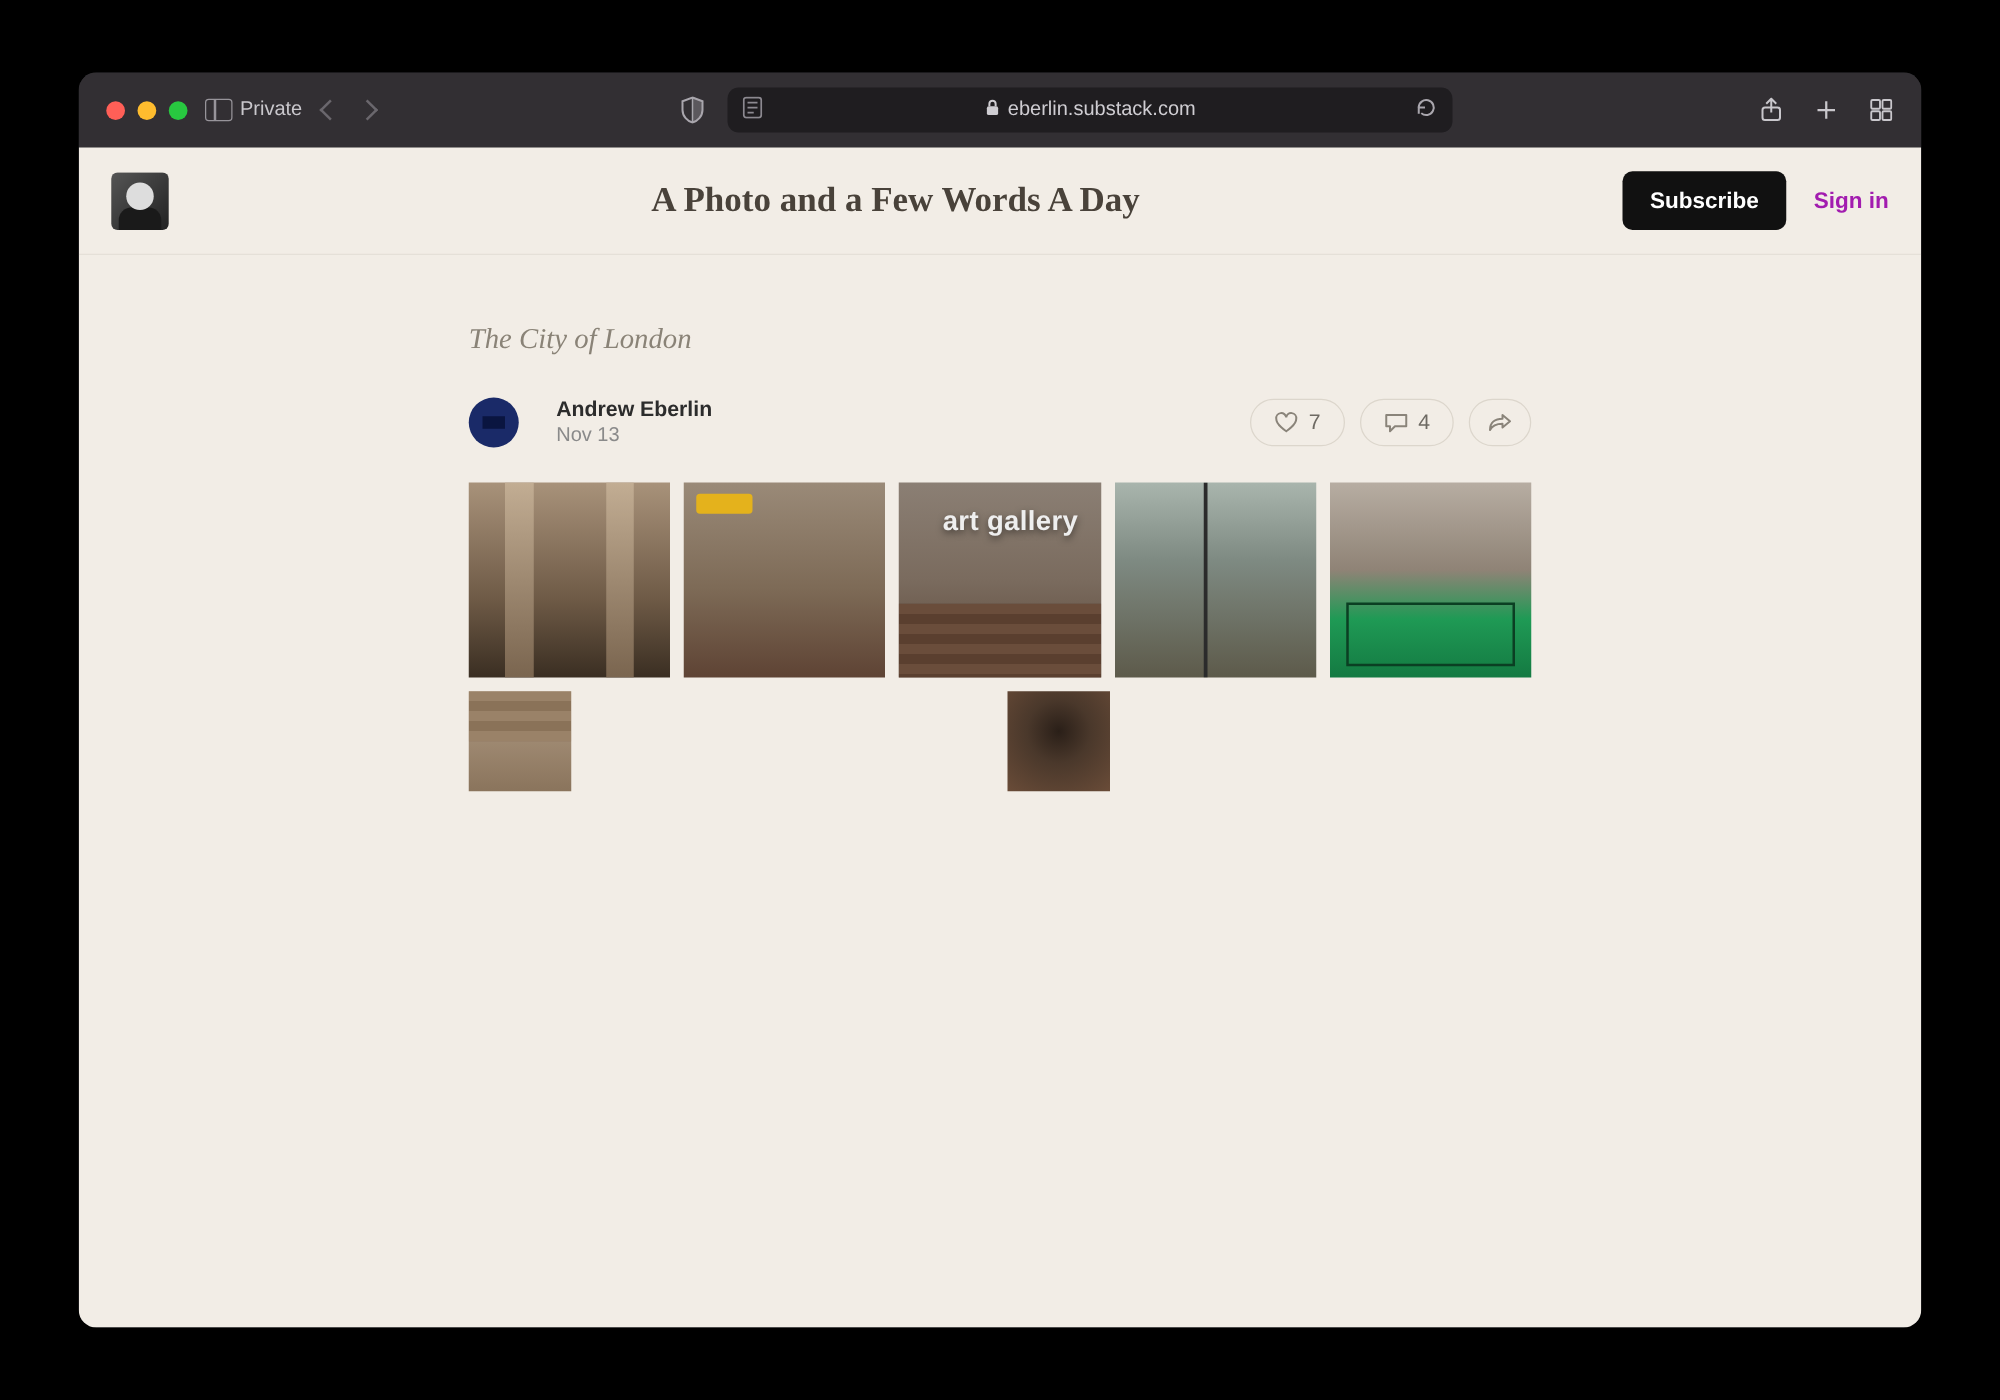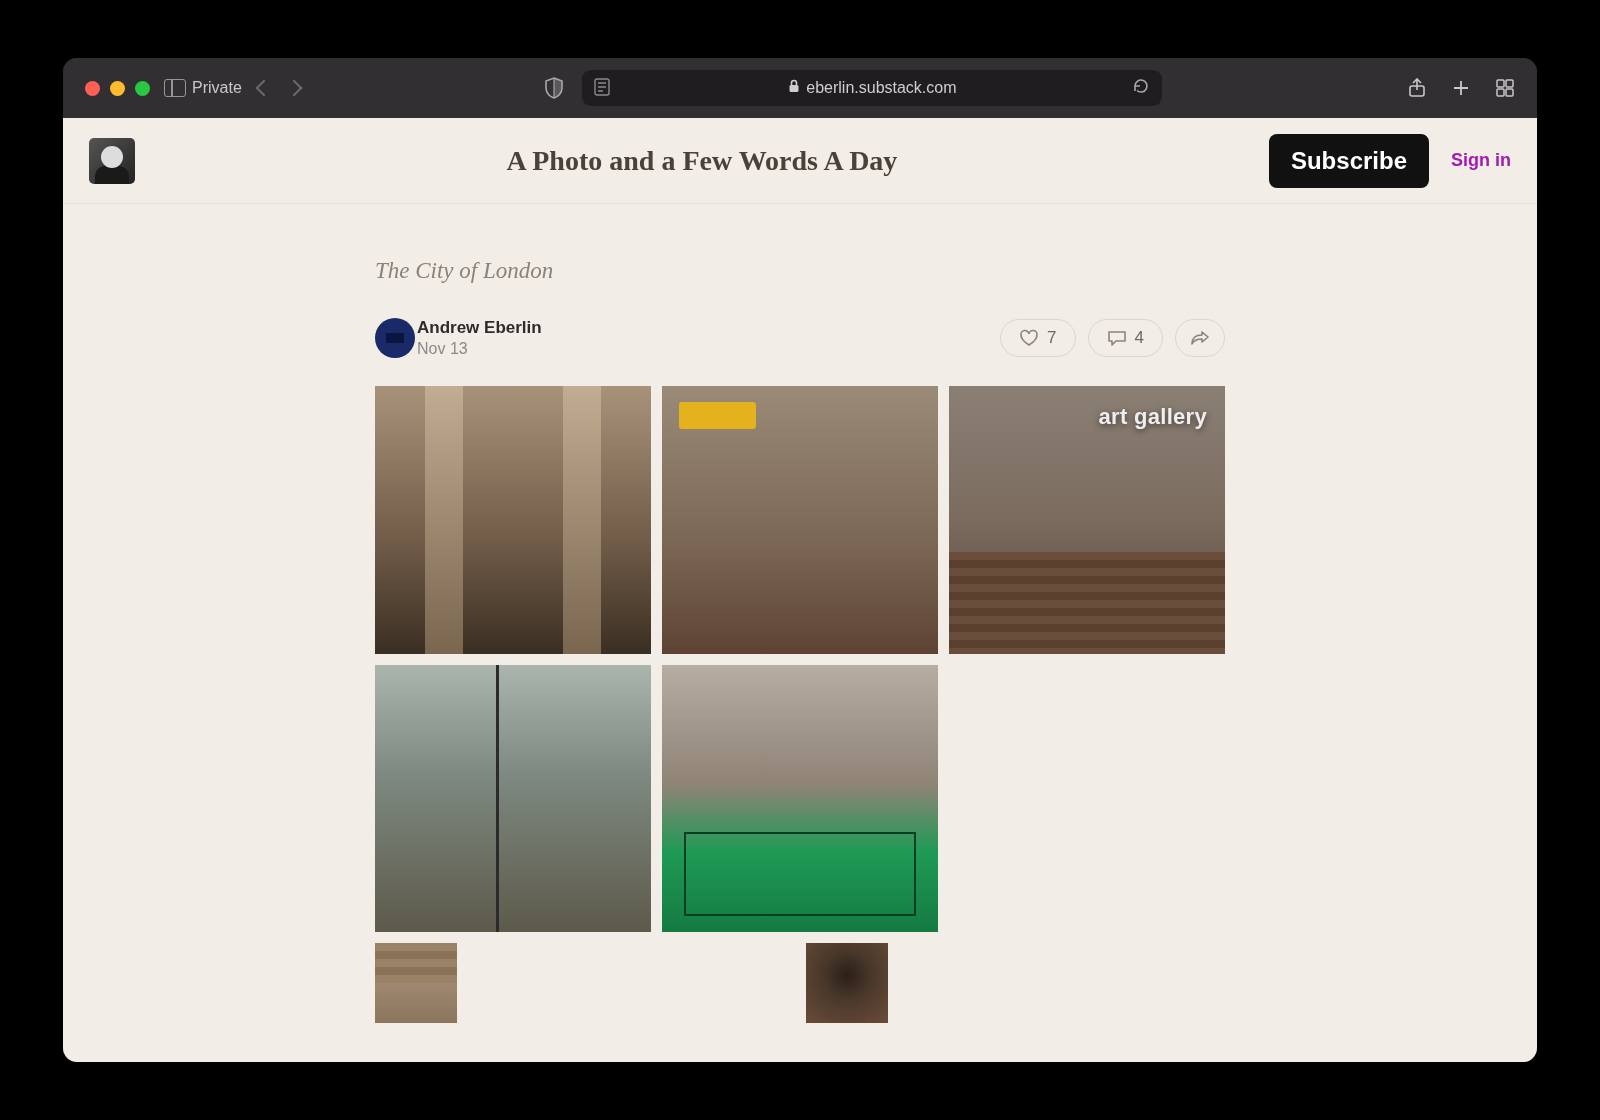--- a/index.html
+++ b/index.html
@@ -84,57 +84,57 @@
     border-radius:10px 10px 0 0; background:#1a1a1a;
   }
   .site-title {
     flex:1; text-align:center;
     font-family: Georgia, "Times New Roman", serif;
     font-size:28px; color:#49423a; font-weight:700;
   }
   .header-actions { display:flex; align-items:center; gap:22px; }
   .subscribe-btn {
     background:#111; color:#fff; border:none; padding:13px 22px;
-    font-size:24px; font-weight:700; border-radius:8px; cursor:pointer;
+    font-size:18px; font-weight:700; border-radius:8px; cursor:pointer;
   }
   .signin-link { color:#a21caf; font-size:18px; font-weight:600; cursor:pointer; }
   .post {
     max-width: 850px; margin: 0 auto; padding: 44px 0 0;
   }
   .post-title {
     font-family: Georgia, "Times New Roman", serif;
     font-size:44px; font-weight:700; color:#2e2a24;
   }
   .post-subtitle {
     font-family: Georgia, "Times New Roman", serif;
     font-size:23px; color:#8a8377; margin-top:10px;font-style:italic;
   }
   .byline-row {
-    display:flex; align-items:center; margin-top:34px; gap:2px;
+    display:flex; align-items:center; margin-top:34px; gap:30px;
   }
   .author-avatar {
     width:40px; height:40px; border-radius:50%;
     background:#1a2a68;
     position:relative;
   }
   .author-avatar::after{
     content:""; position:absolute; left:11px; top:15px; width:18px; height:10px;
     background:#0a1540;
   }
   .author-name { font-weight:700; color:#2c2c2c; font-size:17px; }
   .post-date { color:#8a8a8a; font-size:16px; margin-top:2px;}
   .engagement { margin-left:auto; display:flex; gap:12px; }
   .pill {
     border:1px solid #dcd6cc; border-radius:999px; padding:8px 18px;
     display:flex; align-items:center; gap:8px; color:#6e6a63; font-size:17px;
     background:transparent; cursor:pointer;
   }
   .pill svg { display:block; }
   .gallery {
-    margin-top:28px; display:grid; grid-template-columns: 1fr 1fr 1fr; gap:11px;text-align:center;
+    margin-top:28px; display:grid; grid-template-columns: 1fr 1fr 1fr 1fr 1fr; gap:11px;text-align:center;
   }
   .photo {
     aspect-ratio: 1/0.97; background:#8a7a6a; position:relative; overflow:hidden;
     cursor:pointer;
   }
   .photo-label {
     position:absolute; color:#eee; font-weight:700;
     text-shadow:0 2px 6px rgba(0,0,0,0.5);
   }
   

